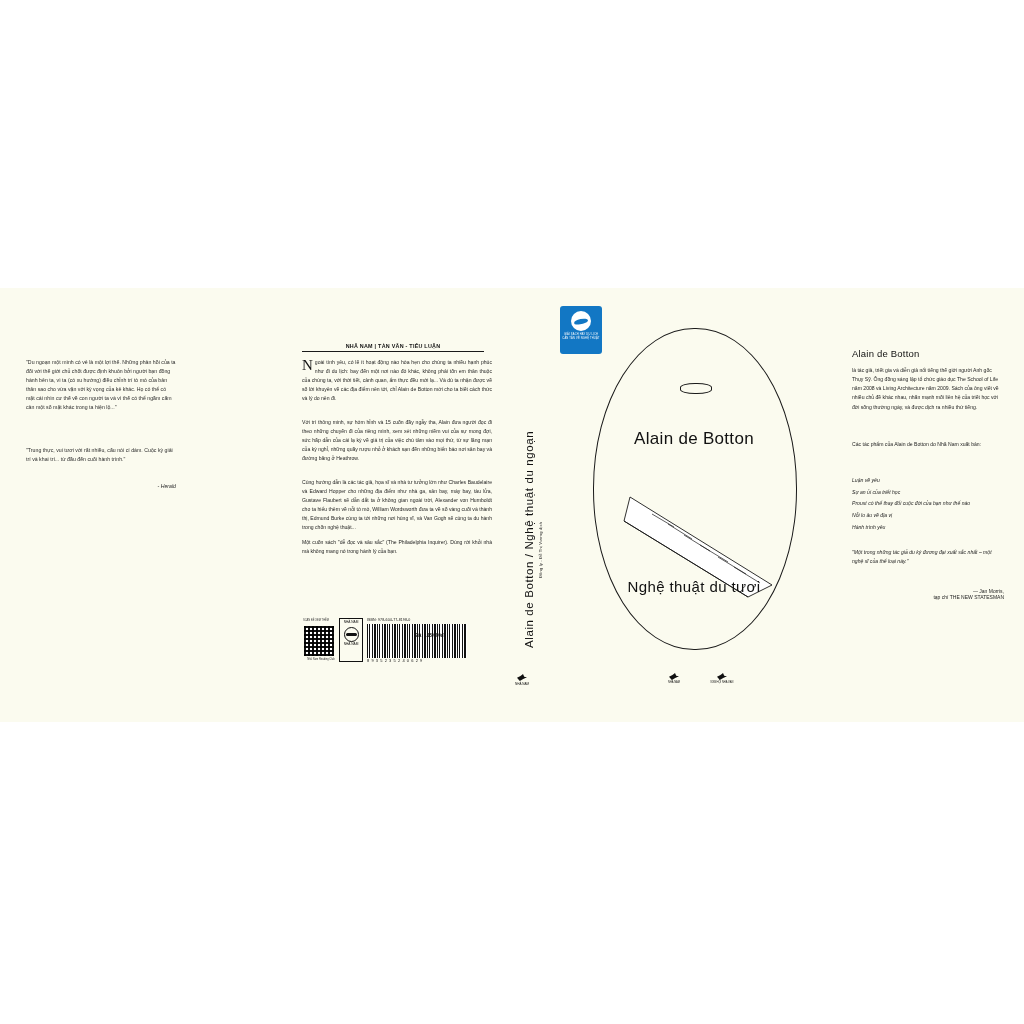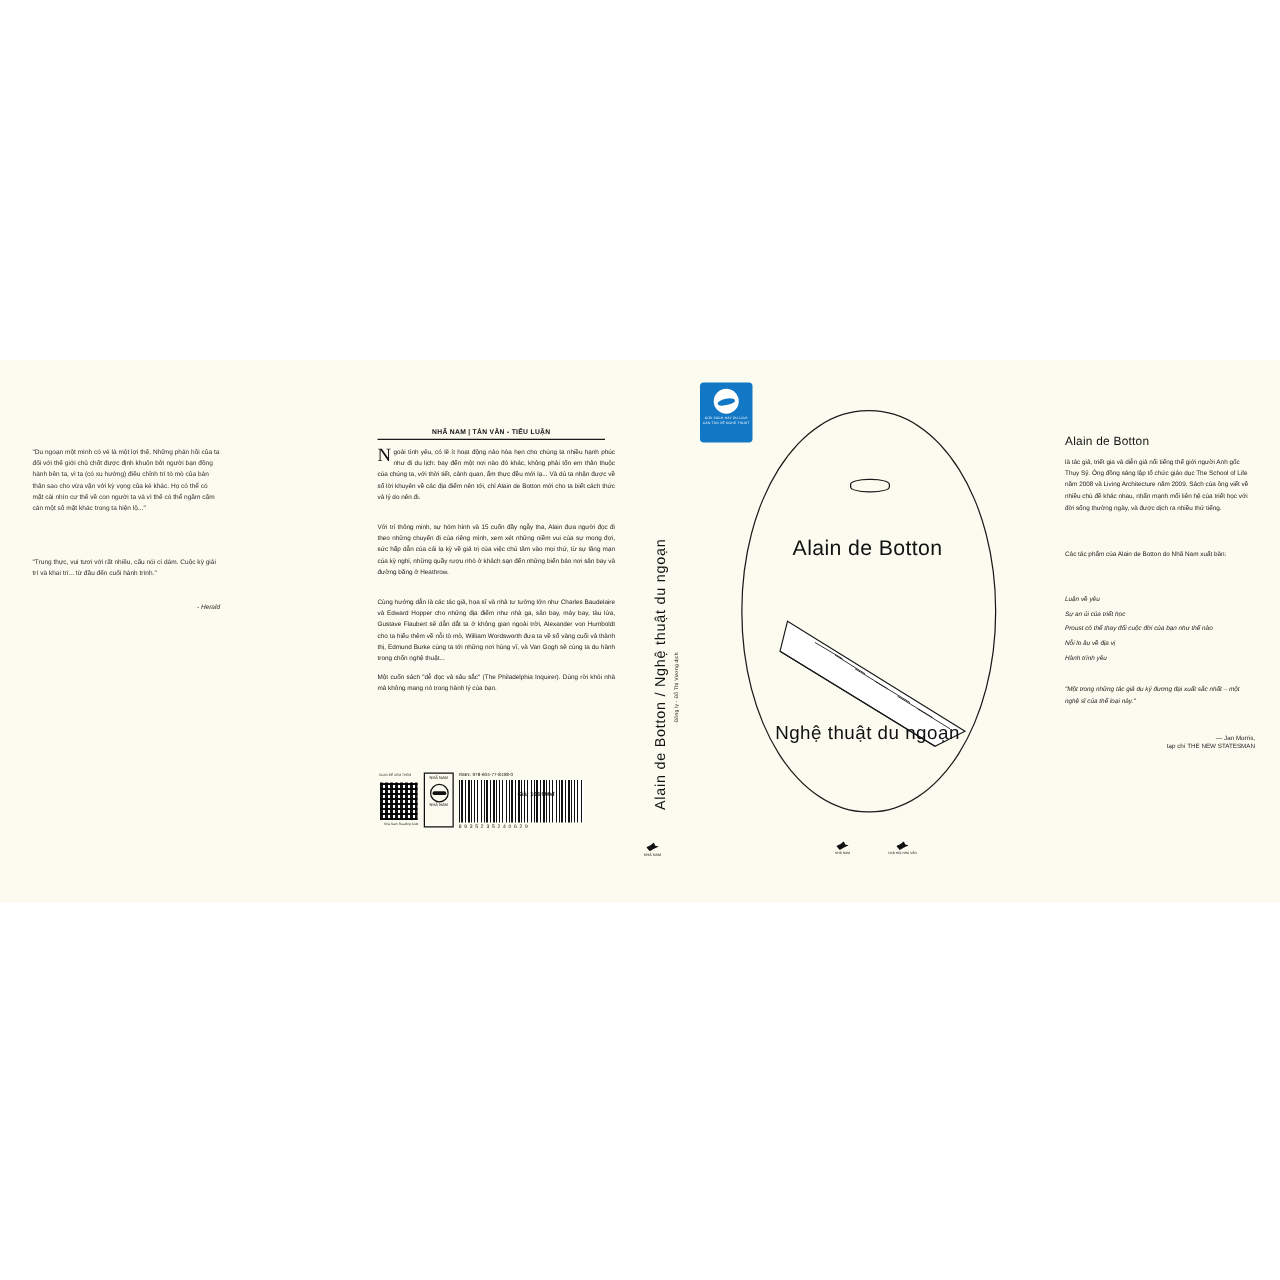--- a/index.html
+++ b/index.html
@@ -388,21 +388,21 @@
       <path d="M8 4 L150 92 L126 104 L2 28 Z" fill="#ffffff" stroke="#1a1a1a" stroke-width="0.9"></path>
       <path d="M30 21 L52 34" stroke="#1a1a1a" stroke-width="0.7" fill="none"></path>
       <path d="M46 31 L70 46" stroke="#1a1a1a" stroke-width="0.7" fill="none"></path>
       <path d="M62 42 L88 58" stroke="#1a1a1a" stroke-width="0.7" fill="none"></path>
       <path d="M78 52 L106 69" stroke="#1a1a1a" stroke-width="0.7" fill="none"></path>
       <path d="M96 64 L124 81" stroke="#1a1a1a" stroke-width="0.7" fill="none"></path>
       <path d="M112 74 L138 90" stroke="#1a1a1a" stroke-width="0.7" fill="none"></path>
       <path d="M2 28 L126 104" stroke="#1a1a1a" stroke-width="0.9" fill="none"></path>
     </svg>
 
-    <div id="title-front">Nghệ thuật du ngoạn</div>
+    <div id="title-front">Nghệ thuật du tươi</div>
 
     <div id="front-logos">
       <div class="logo-item">
         <div class="nn-bird"></div>
         <span>NHÃ NAM</span>
       </div>
       <div class="logo-item">
         <div class="nn-bird"></div>
         <span>NXB HỘI NHÀ VĂN</span>
       </div>

